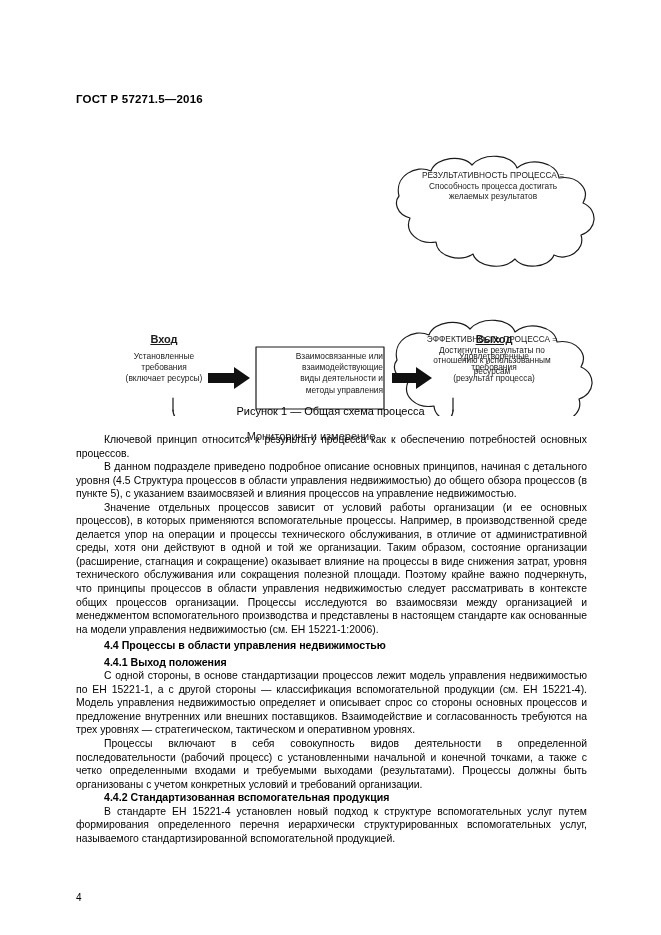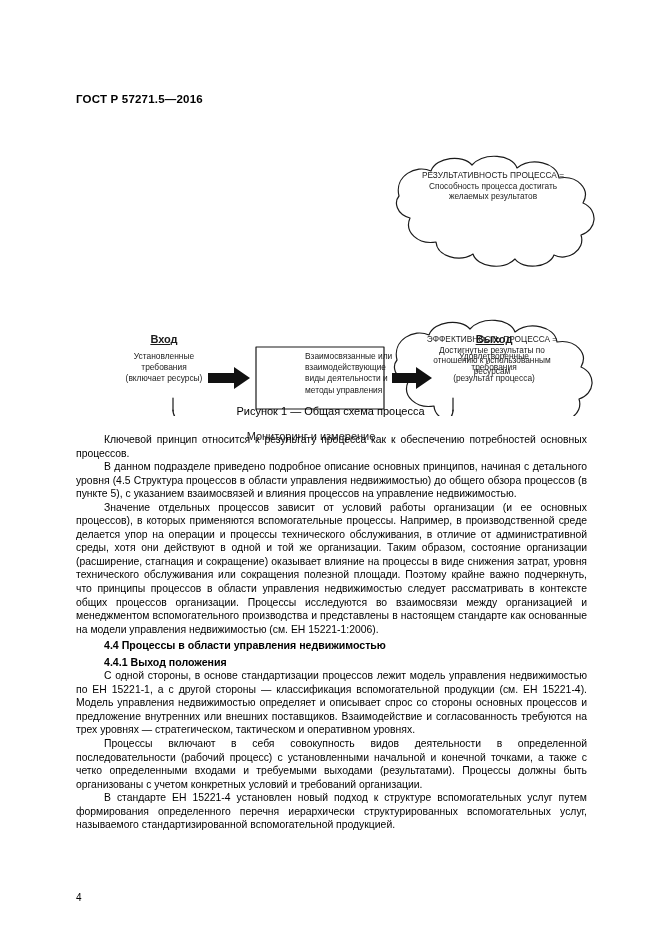--- a/index.html
+++ b/index.html
@@ -84,25 +84,24 @@
   }
   .cloud-text {
     position: absolute;
     text-align: center;
     font-size: 8.3px;
     line-height: 10.6px;
     color: #1a1a1a;
   }
   .proc-box-text {
     position: absolute;
-    text-align: left;
+    text-align: right;
     font-size: 8.4px;
     line-height: 11.2px;
     color: #1a1a1a;
-    padding-left: 48px;
   }
   .mon-text {
     position: absolute;
     text-align: center;
     font-size: 11px;
     color: #1a1a1a;
   }
 
   
   .page-number {
@@ -223,19 +222,20 @@
     <p class="para">Ключевой принцип относится к результату процесса как к обеспечению потребностей основных процессов.</p>
     <p class="para">В данном подразделе приведено подробное описание основных принципов, начиная с детального уровня (4.5 Структура процессов в области управления недвижимостью) до общего обзора процессов (в пункте 5), с указанием взаимосвязей и влияния процессов на управление недвижимостью.</p>
     <p class="para">Значение отдельных процессов зависит от условий работы организации (и ее основных процессов), в которых применяются вспомогательные процессы. Например, в производственной среде делается упор на операции и процессы технического обслуживания, в отличие от административной среды, хотя они действуют в одной и той же организации. Таким образом, состояние организации (расширение, стагнация и сокращение) оказывает влияние на процессы в виде снижения затрат, уровня технического обслуживания или сокращения полезной площади. Поэтому крайне важно подчеркнуть, что принципы процессов в области управления недвижимостью следует рассматривать в контексте общих процессов организации. Процессы исследуются во взаимосвязи между организацией и менеджментом вспомогательного производства и представлены в настоящем стандарте как основанные на модели управления недвижимостью (см. ЕН 15221-1:2006).</p>
 
     <h3 class="heading" style="margin-top:3px;">4.4  Процессы в области управления недвижимостью</h3>
     <h3 class="heading" style="margin-top:3px;">4.4.1  Выход положения</h3>
 
     <p class="para">С одной стороны, в основе стандартизации процессов лежит модель управления недвижимостью по ЕН 15221-1, а с другой стороны — классификация вспомогательной продукции (см. ЕН 15221-4). Модель управления недвижимостью определяет и описывает спрос со стороны основных процессов и предложение внутренних или внешних поставщиков. Взаимодействие и согласованность требуются на трех уровнях — стратегическом, тактическом и оперативном уровнях.</p>
     <p class="para">Процессы включают в себя совокупность видов деятельности в определенной последовательности (рабочий процесс) с установленными начальной и конечной точками, а также с четко определенными входами и требуемыми выходами (результатами). Процессы должны быть организованы с учетом конкретных условий и требований организации.</p>
 
+    <h3 class="heading">4.4.2  Стандартизованная вспомогательная продукция</h3>
 
     <p class="para">В стандарте ЕН 15221-4 установлен новый подход к структуре вспомогательных услуг путем формирования определенного перечня иерархически структурированных вспомогательных услуг, называемого стандартизированной вспомогательной продукцией.</p>
   </div>
 
   <div class="page-number">4</div>
 
 </div>
 
 </body></html>

